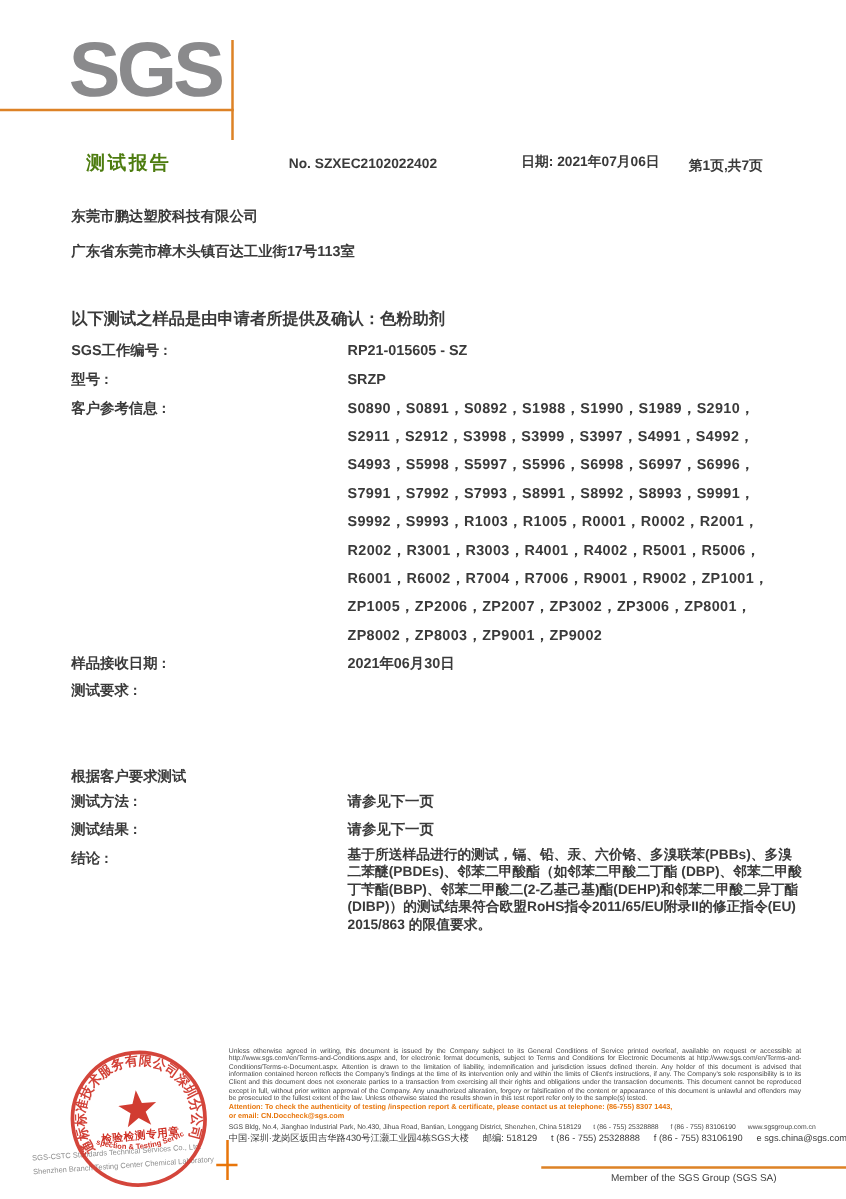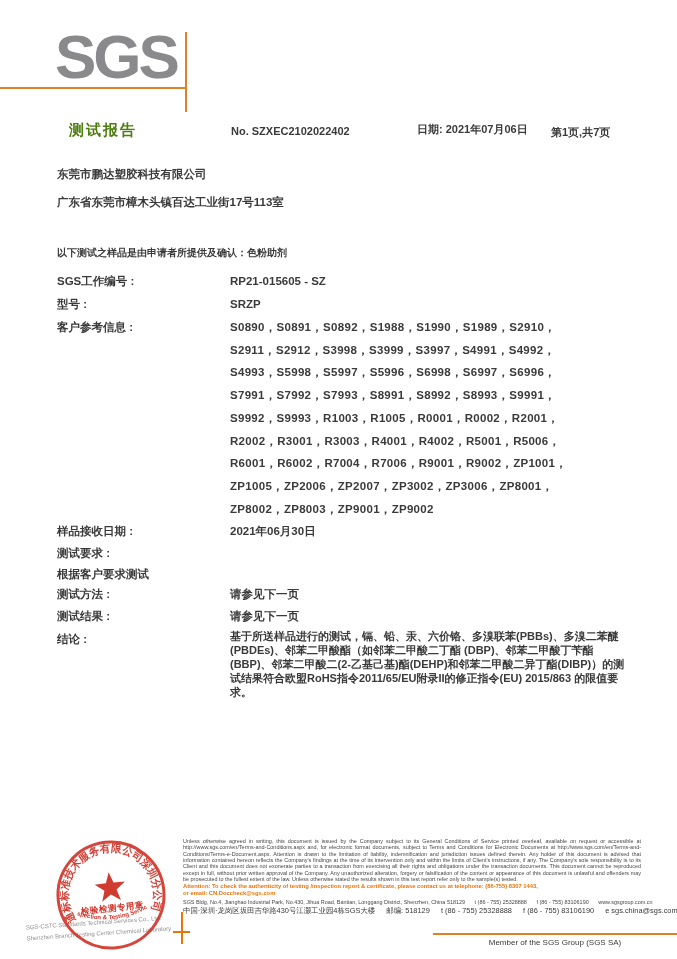--- a/index.html
+++ b/index.html
@@ -14,23 +14,23 @@
   .logo-hline{ position:absolute; left:0; top:87px; width:187px; height:2px; background:#dd8226; }
   .logo-vline{ position:absolute; left:185px; top:32px; width:2px; height:80px; background:#dd8226; }
   
   .doc-title{ position:absolute; left:55px; top:121px; font-size:15px; font-weight:bold; letter-spacing:2px; color:#4d7c0f;margin-left:14px; }
   .doc-no   { position:absolute; left:231px; top:125px; font-size:11px; font-weight:bold; }
   .doc-date { position:absolute; left:417px; top:122px; font-size:11px; font-weight:bold; }
   .doc-page { position:absolute; left:551px; top:125px; font-size:11px; font-weight:bold; }
   
   .applicant{ position:absolute; left:57px; top:160px; font-size:11.5px; line-height:28px; font-weight:600; }
   
-  .intro{ position:absolute; left:57px; top:246px; font-size:10px; font-weight:600; }
+  .intro{ position:absolute; left:57px; top:246px; font-size:13px; font-weight:600; }
   .fields{ position:absolute; left:57px; top:270px; right:33px; font-size:11.5px; }
-  .frow{ display:flex; }
+  .frow{ display:flex;gap:48px; }
   .frow .lab{ width:173px; flex:none; font-weight:600; }
   .frow .val{ flex:1; font-weight:600; }
   .lh23{ line-height:23px; } .lh21{ line-height:21px;flex-direction:column; } .lh19{ line-height:19px;justify-content:space-between; } .lh24{ line-height:24px; }
   .codes div{ line-height:22.7px; letter-spacing:.3px; }
   .concl-row{ padding-top:2px; }
   .concl-row .lab{ line-height:14px; padding-top:2px; }
   .concl-row .val{ line-height:13.8px; font-size:11px; max-width:402px; }
   
   .f-company{ position:absolute; left:26px; top:916px; width:185px; font-size:6px; line-height:11px;
     color:#8f8f8f; transform:rotate(-4deg); z-index:1; }

